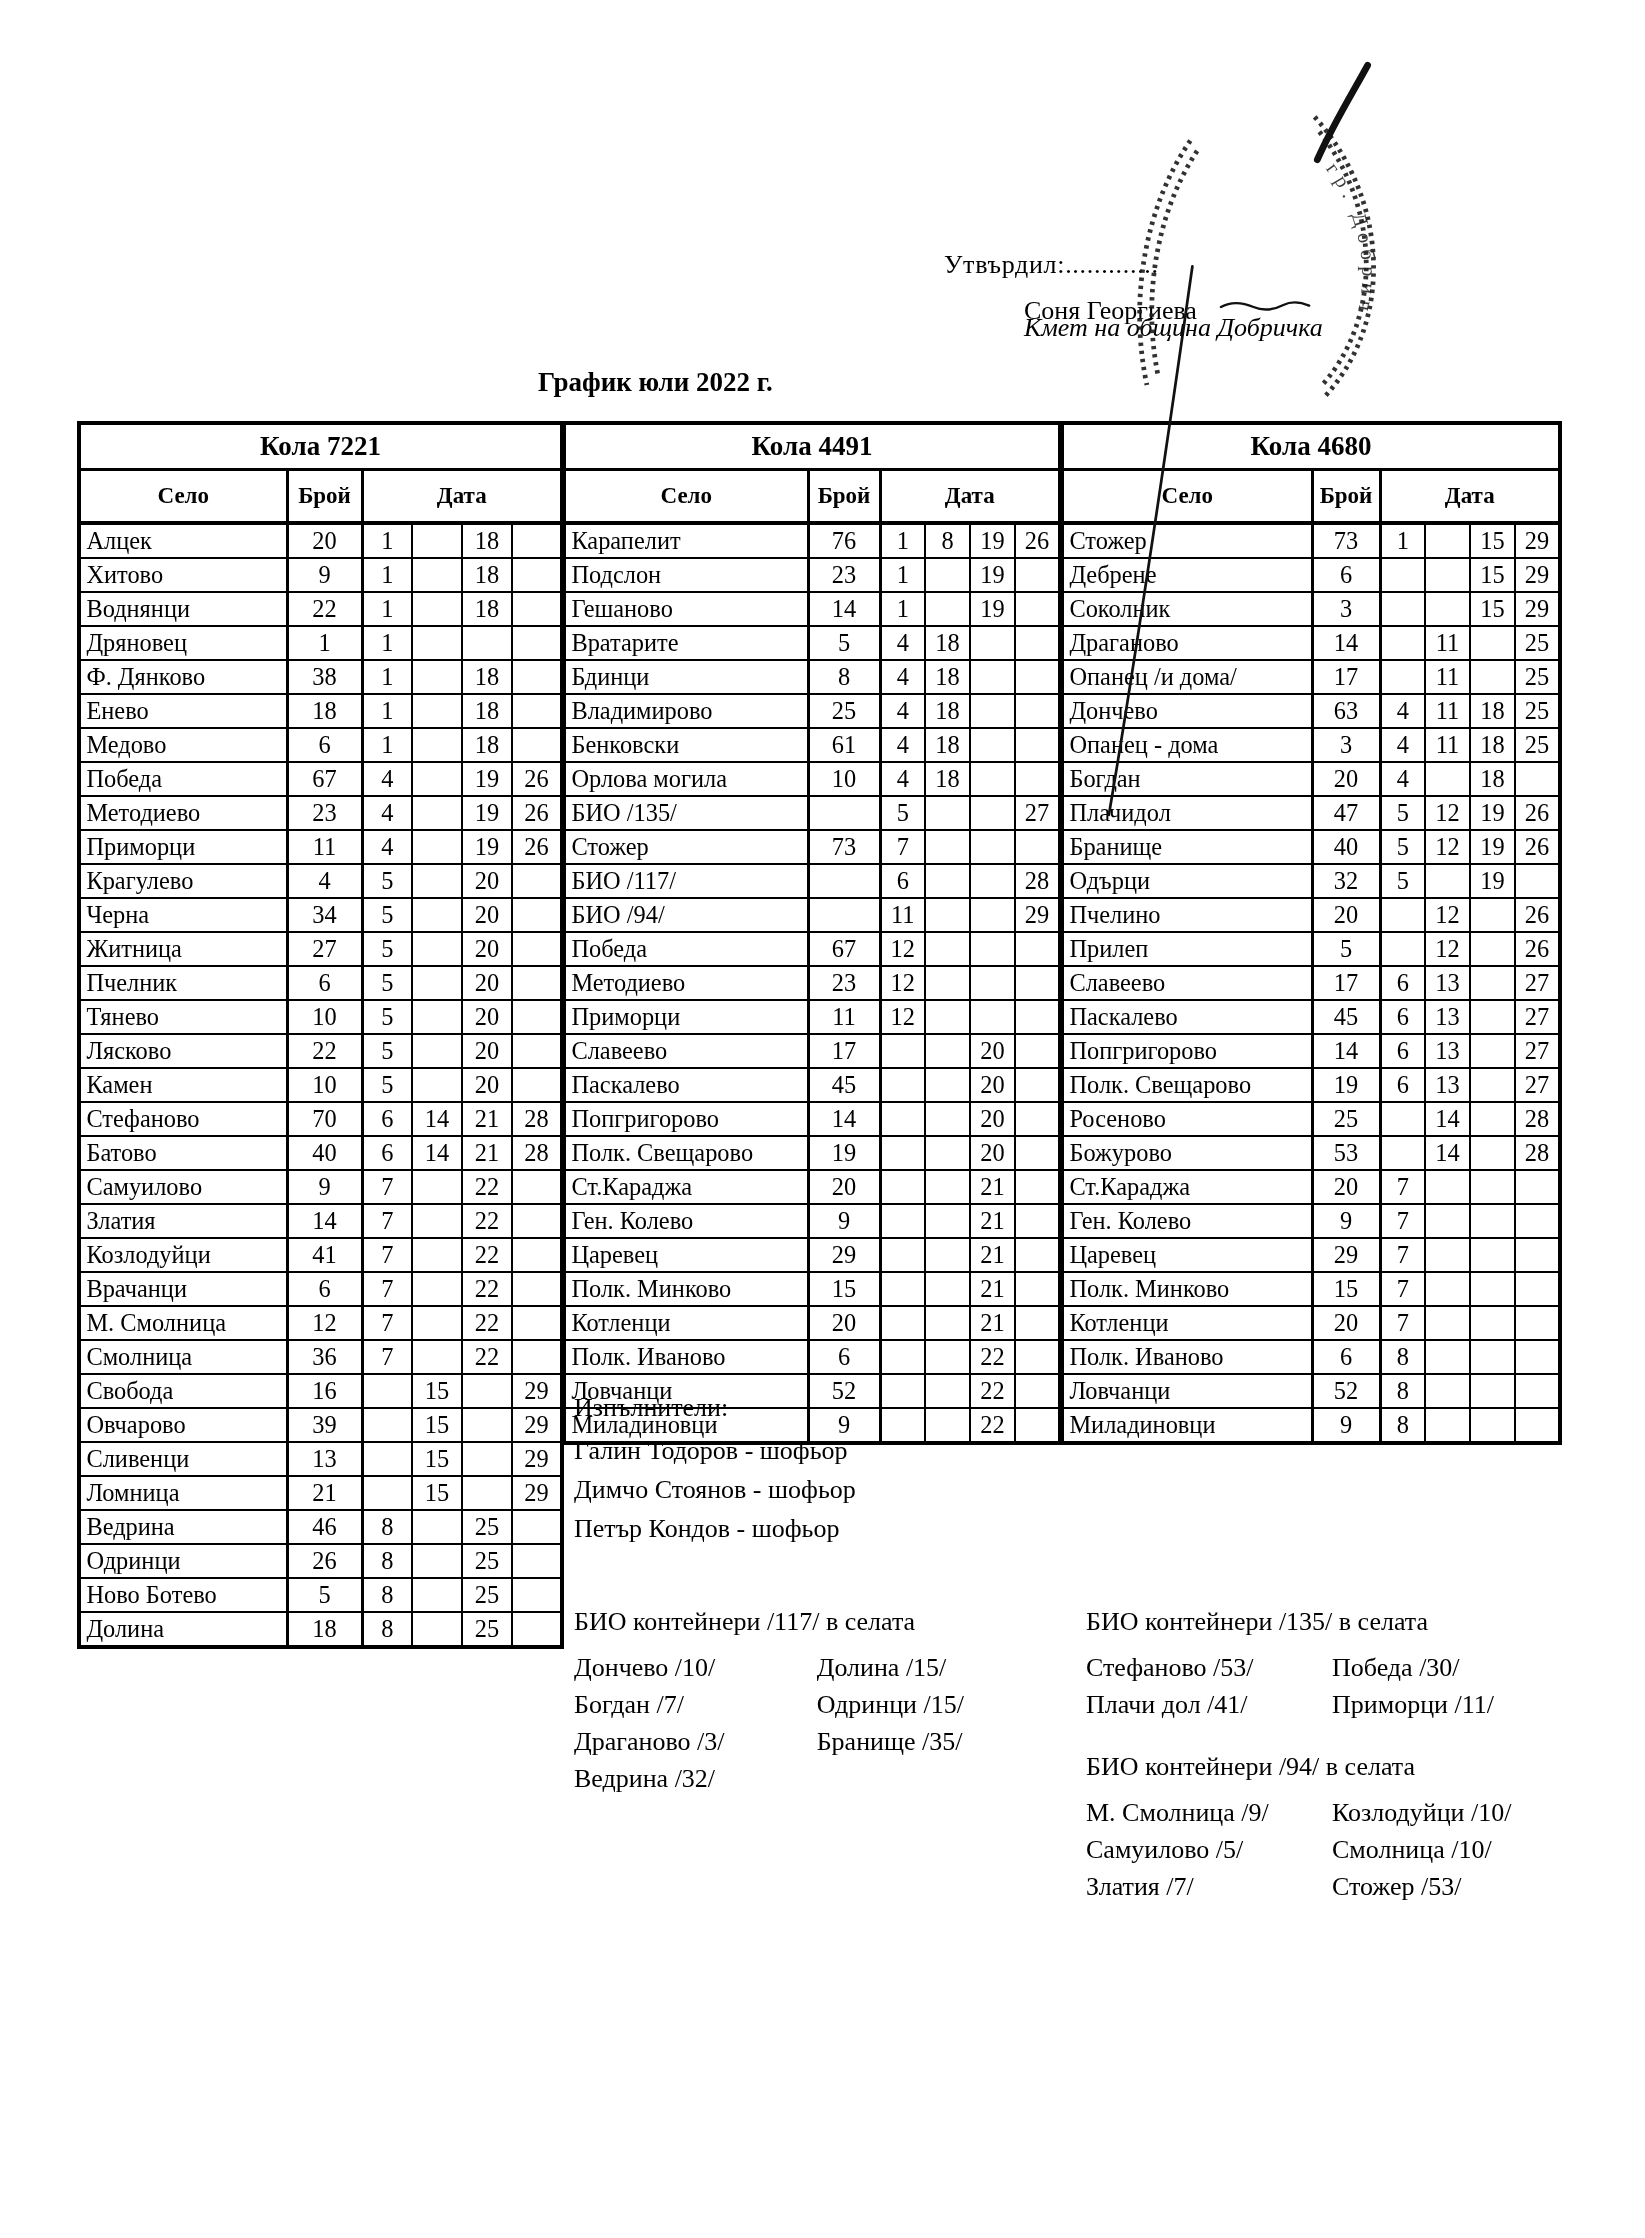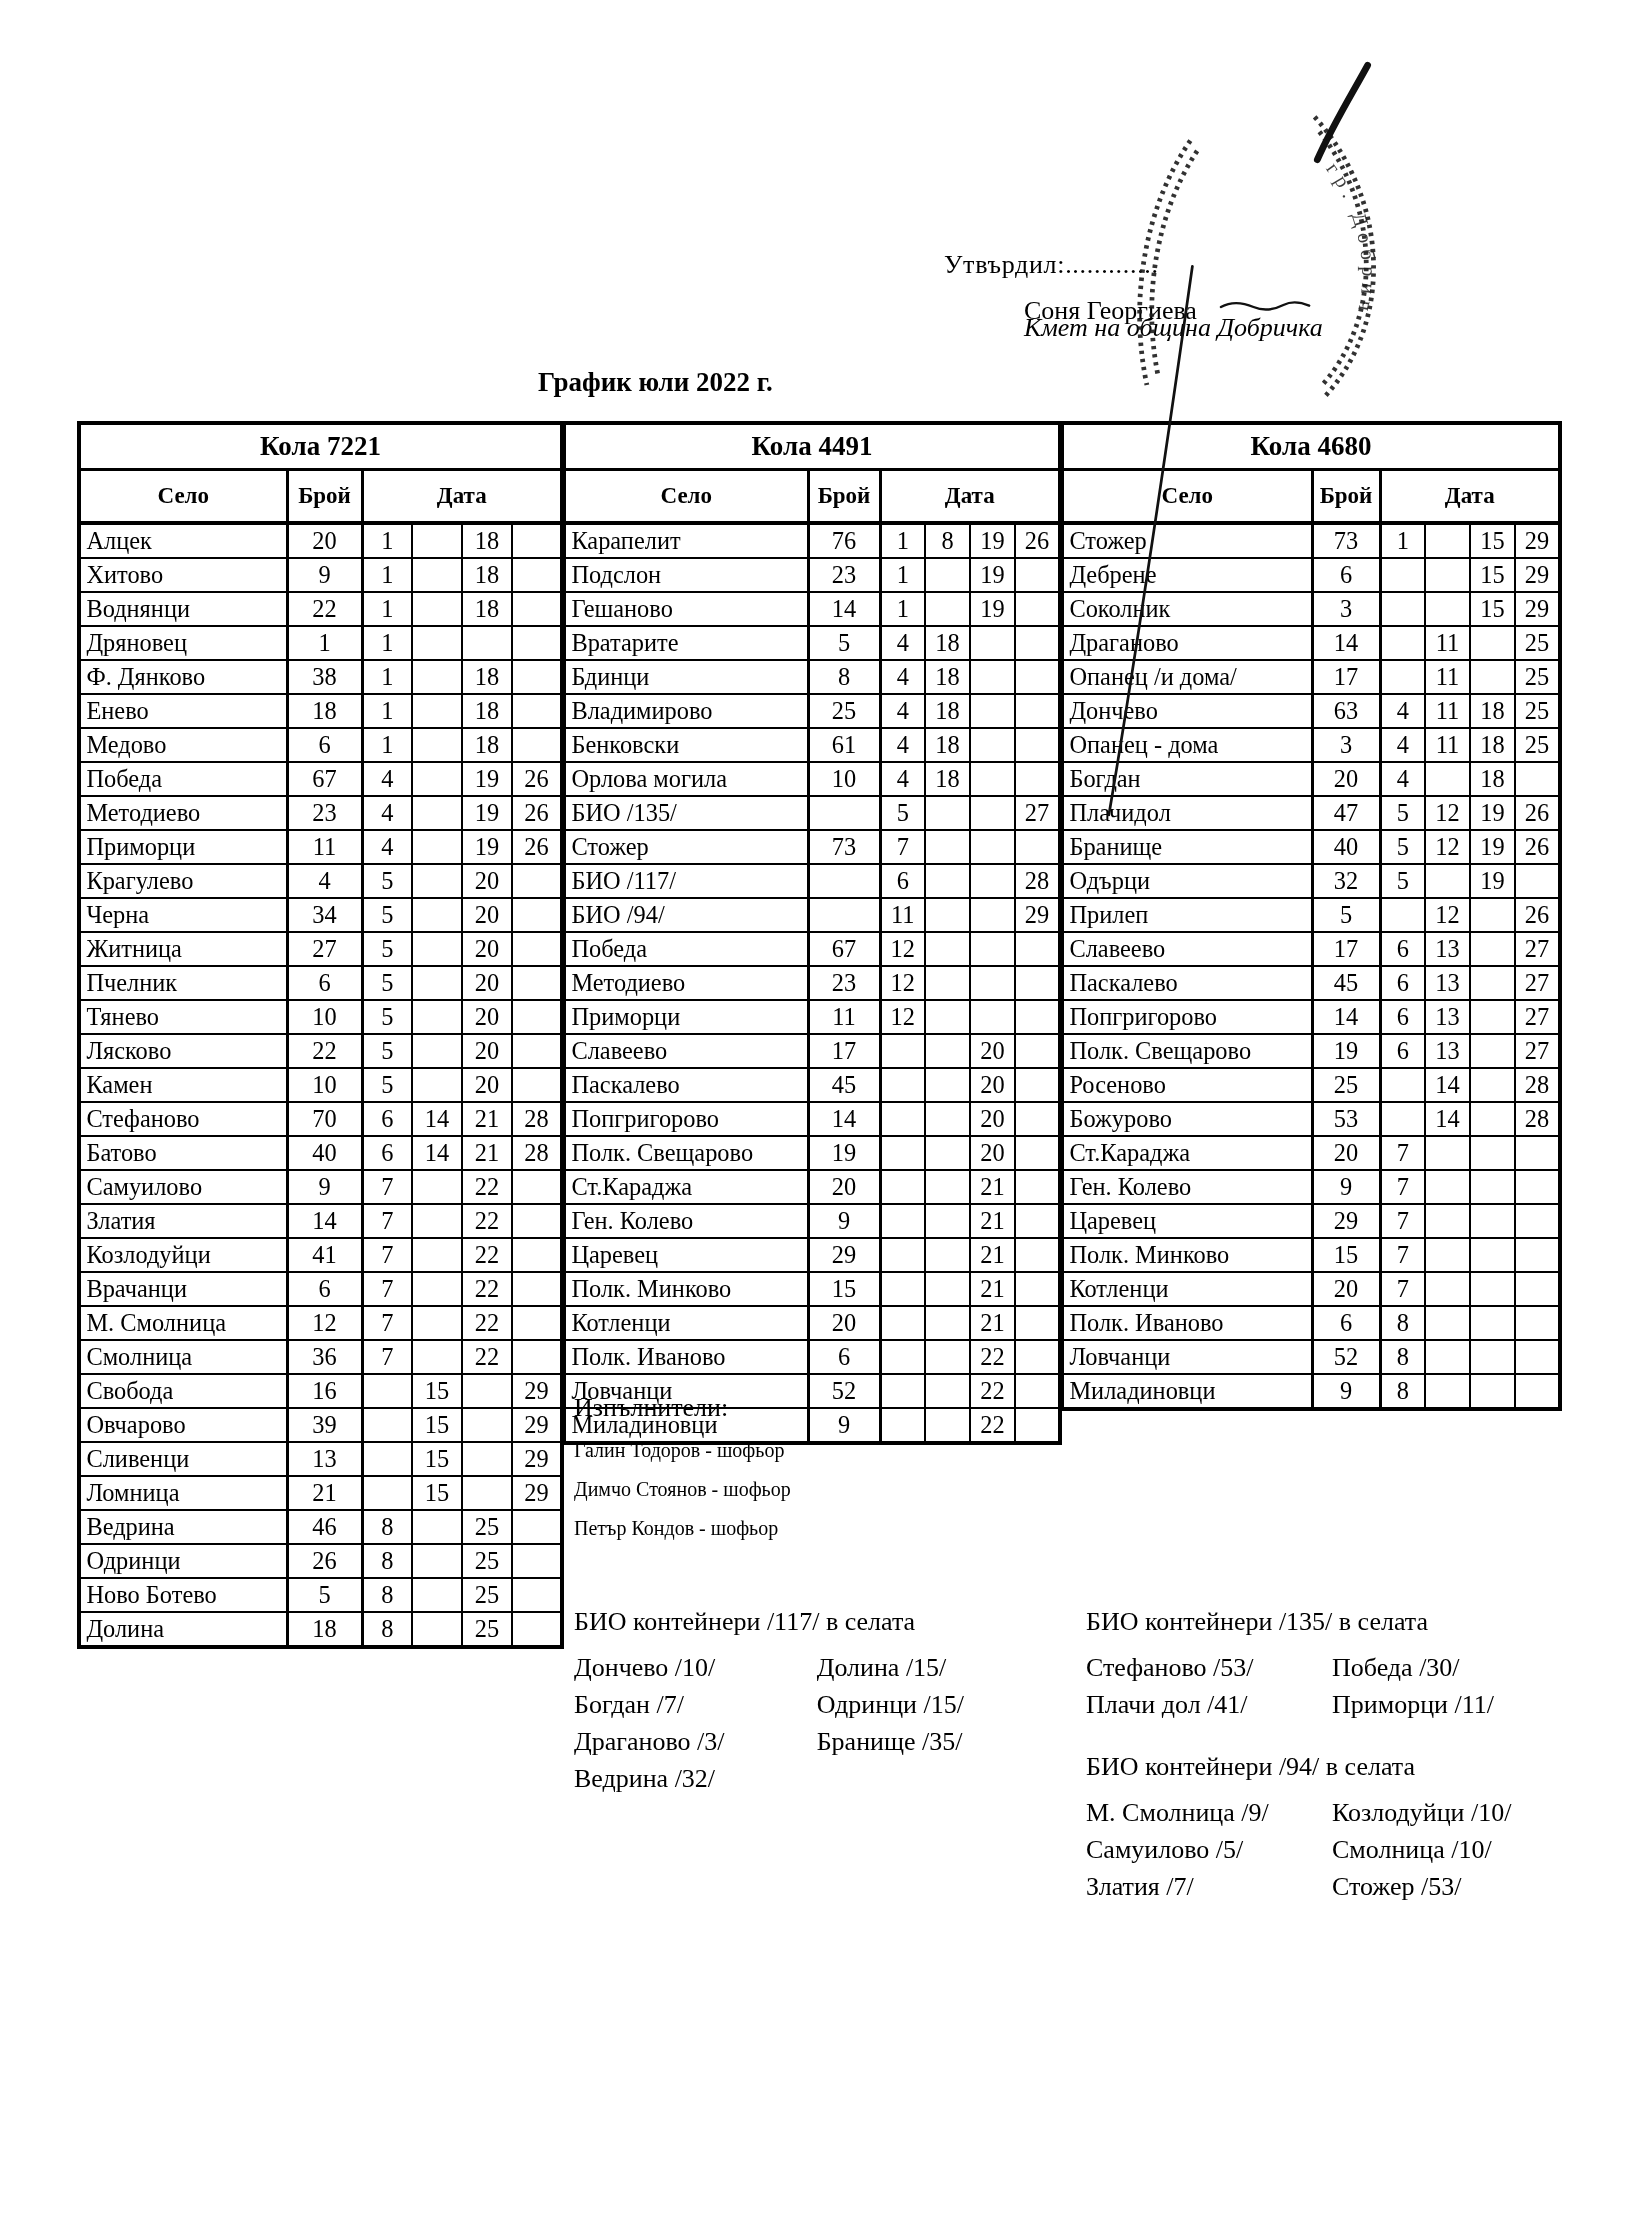--- a/index.html
+++ b/index.html
@@ -24,21 +24,21 @@
   thead tr.cols-row th{height:50px;font-size:23px;font-weight:bold;text-align:center;border-bottom:4.1px solid #000;}
   tbody td{height:32px;font-size:24.4px;border-top:2.7px solid #000;}
   td.c-village{text-align:left;padding-left:5.4px;}
   th.c-count,td.c-count{border-left:3.4px solid #000;border-right:3.4px solid #000;}
   td.c-count,td.c-date{text-align:center;}
   .t1 col.v{width:208px}.t1 col.n{width:75px}.t1 col.d{width:50px}
   .t2 col.v{width:244px}.t2 col.n{width:72px}.t2 col.d{width:45px}
   .t3 col.v{width:250px}.t3 col.n{width:68px}.t3 col.d{width:45px}
   
   .executors-title{left:574px;top:1393px;font-size:26px;}
-  .executors-list{left:574px;top:1431px;font-size:20px;line-height:39px;}
+  .executors-list{left:574px;top:1431px;font-size:26px;line-height:39px;}
   .bio{font-size:26px;}
   .bio-117{left:574px;top:1607px;width:509px;}
   .bio-135{left:1086px;top:1607px;width:516px;}
   .bio-94{left:1086px;top:1752px;width:516px;}
   .bio-title{margin-bottom:12.2px;}
   .bio-cols{display:flex;}
   .bio-col{width:246px;}
   .bio-col + .bio-col{width:270px;}
   .bio-item{line-height:37px;}
   
@@ -700,20 +700,28 @@
           <td class="c-date">19</td>
           <td class="c-date">26</td>
         </tr>
         <tr>
           <td class="c-village">Одърци</td>
           <td class="c-count">32</td>
           <td class="c-date">5</td>
           <td class="c-date"></td>
           <td class="c-date">19</td>
           <td class="c-date"></td>
+        </tr>
+        <tr>
+          <td class="c-village">Пчелино</td>
+          <td class="c-count">20</td>
+          <td class="c-date"></td>
+          <td class="c-date">12</td>
+          <td class="c-date"></td>
+          <td class="c-date">26</td>
         </tr>
         <tr>
           <td class="c-village">Прилеп</td>
           <td class="c-count">5</td>
           <td class="c-date"></td>
           <td class="c-date">12</td>
           <td class="c-date"></td>
           <td class="c-date">26</td>
         </tr>
         <tr>

